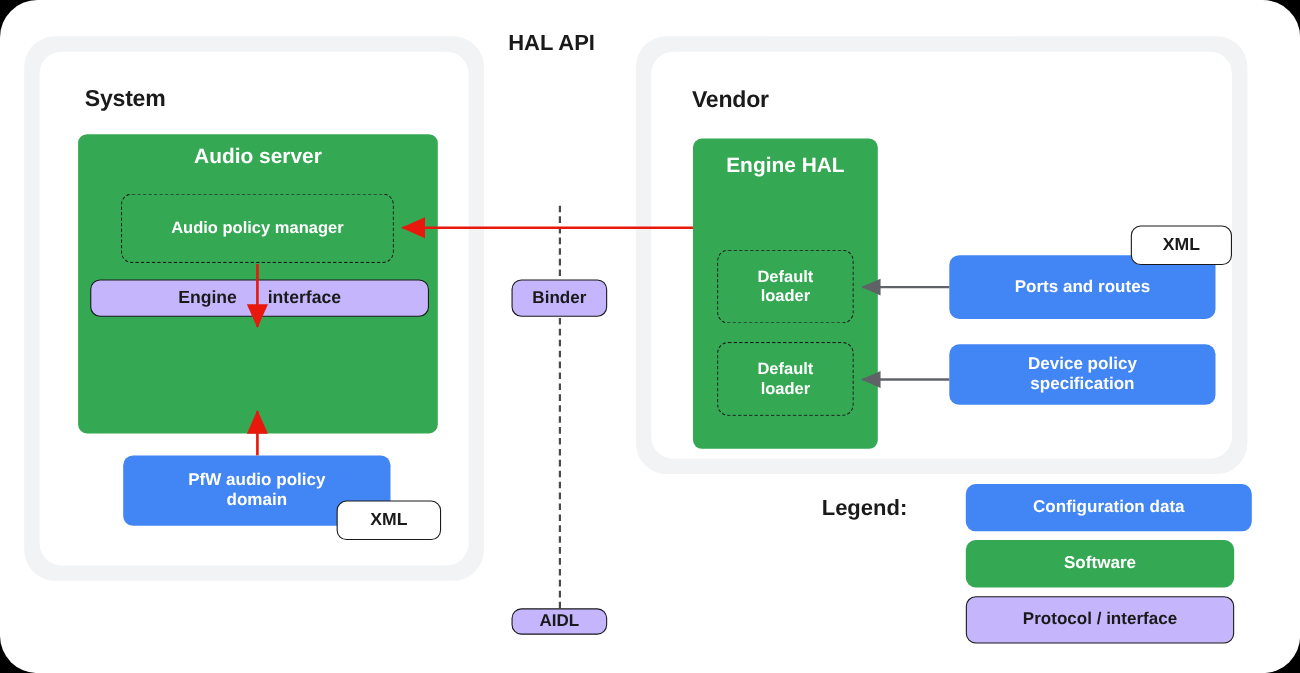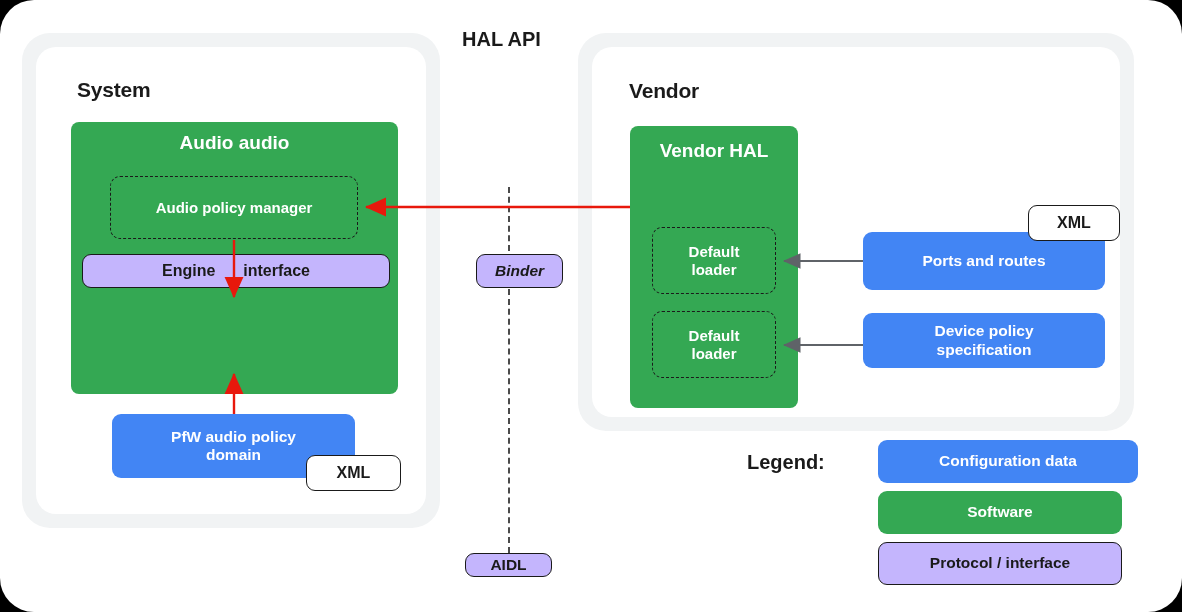--- a/index.html
+++ b/index.html
@@ -179,21 +179,21 @@
 <div id="stage">
 
   <div class="outer-card"></div>
 
   <div class="gray-panel" style="left:22px; top:33px; width:418px; height:495px;">
     <div class="inner"></div>
   </div>
   <div class="panel-title" style="left:77px; top:78px;">System</div>
 
   <div class="blk green-box left-hdr" style="left:71px; top:122px; width:327px; height:272px;">
-    <div class="hdr" style="text-align:center; left:0;">Audio audio</div>
+    <div class="hdr" style="text-align:center; left:0;">Audio server</div>
   </div>
 
   <div class="dashed-box" style="left:110px; top:176px; width:248px; height:63px;">
     <span>Audio policy manager</span>
   </div>
 
   <div class="blk white-pill engine-pill" style="left:82px; top:254px; width:308px; height:34px;">
     <span class="seg">Engine</span>
     <span class="seg">interface</span>
   </div>
@@ -207,21 +207,21 @@
   <div class="blk xml-badge" style="left:306px; top:455px; width:95px; height:36px;">
     <span>XML</span>
   </div>
 
   <div class="gray-panel" style="left:578px; top:33px; width:556px; height:398px;">
     <div class="inner"></div>
   </div>
   <div class="panel-title" style="left:629px; top:79px;">Vendor</div>
 
   <div class="blk green-box" style="left:630px; top:126px; width:168px; height:282px;">
-    <div class="hdr" style="text-align:center; left:0; top:14px;">Vendor HAL</div>
+    <div class="hdr" style="text-align:center; left:0; top:14px;">Engine HAL</div>
   </div>
 
   <div class="dashed-box" style="left:652px; top:227px; width:124px; height:67px; white-space:pre-line;">
     <span>Default
 loader</span>
   </div>
 
   <div class="dashed-box" style="left:652px; top:311px; width:124px; height:67px; white-space:pre-line;">
     <span>Default
 loader</span>
@@ -238,21 +238,21 @@
   <div class="blk blue-box" style="left:863px; top:313px; width:242px; height:55px; white-space:pre-line;">
     <span>Device policy
 specification</span>
   </div>
 
   <div class="hal-title" style="left:462px; top:28px;">HAL API</div>
 
   <div class="vdash" style="left:508px; top:187px; height:64px;"></div>
   <div class="vdash" style="left:508px; top:289px; height:264px;"></div>
 
-  <div class="blk white-pill" style="left:476px; top:254px; width:87px; height:34px;font-style:italic;">
+  <div class="blk white-pill" style="left:465px; top:254px; width:87px; height:34px;">
     <span>Binder</span>
   </div>
 
   <div class="blk white-pill" style="left:465px; top:553px; width:87px; height:24px;">
     <span>AIDL</span>
   </div>
 
   <div class="legend-label" style="left:747px; top:451px;">Legend:</div>
 
   <div class="blk blue-box" style="left:878px; top:440px; width:260px; height:43px;">

